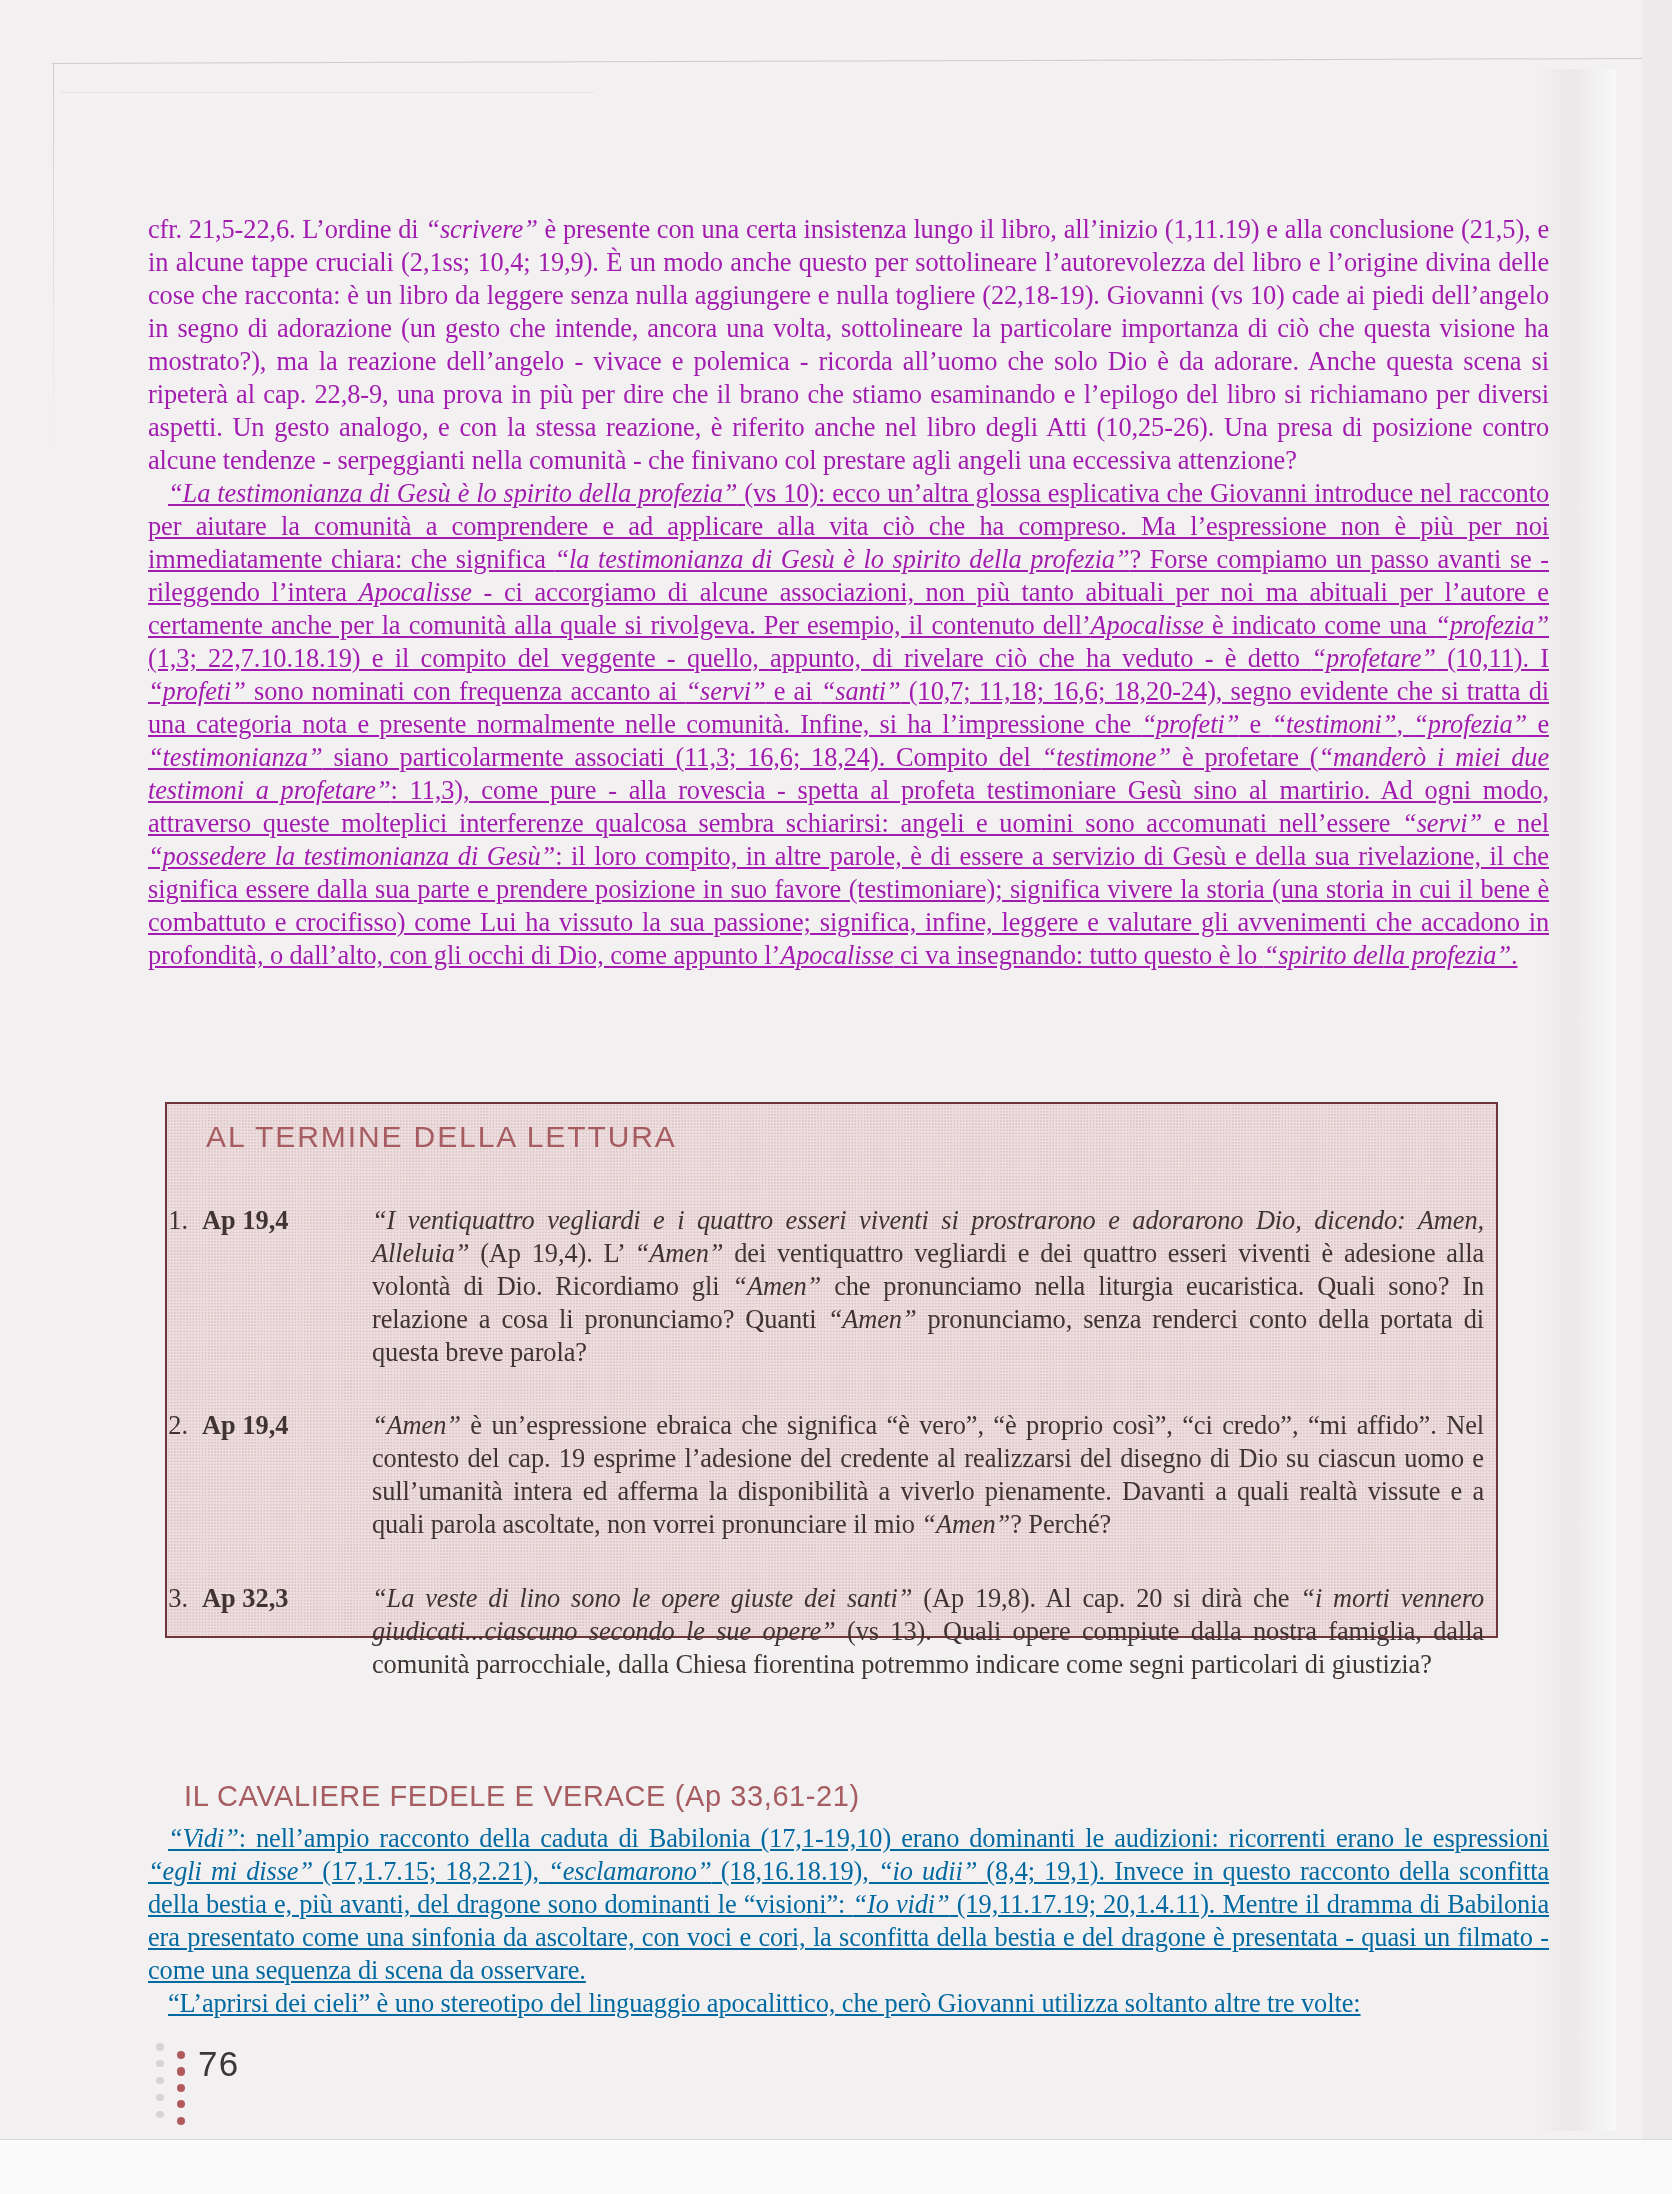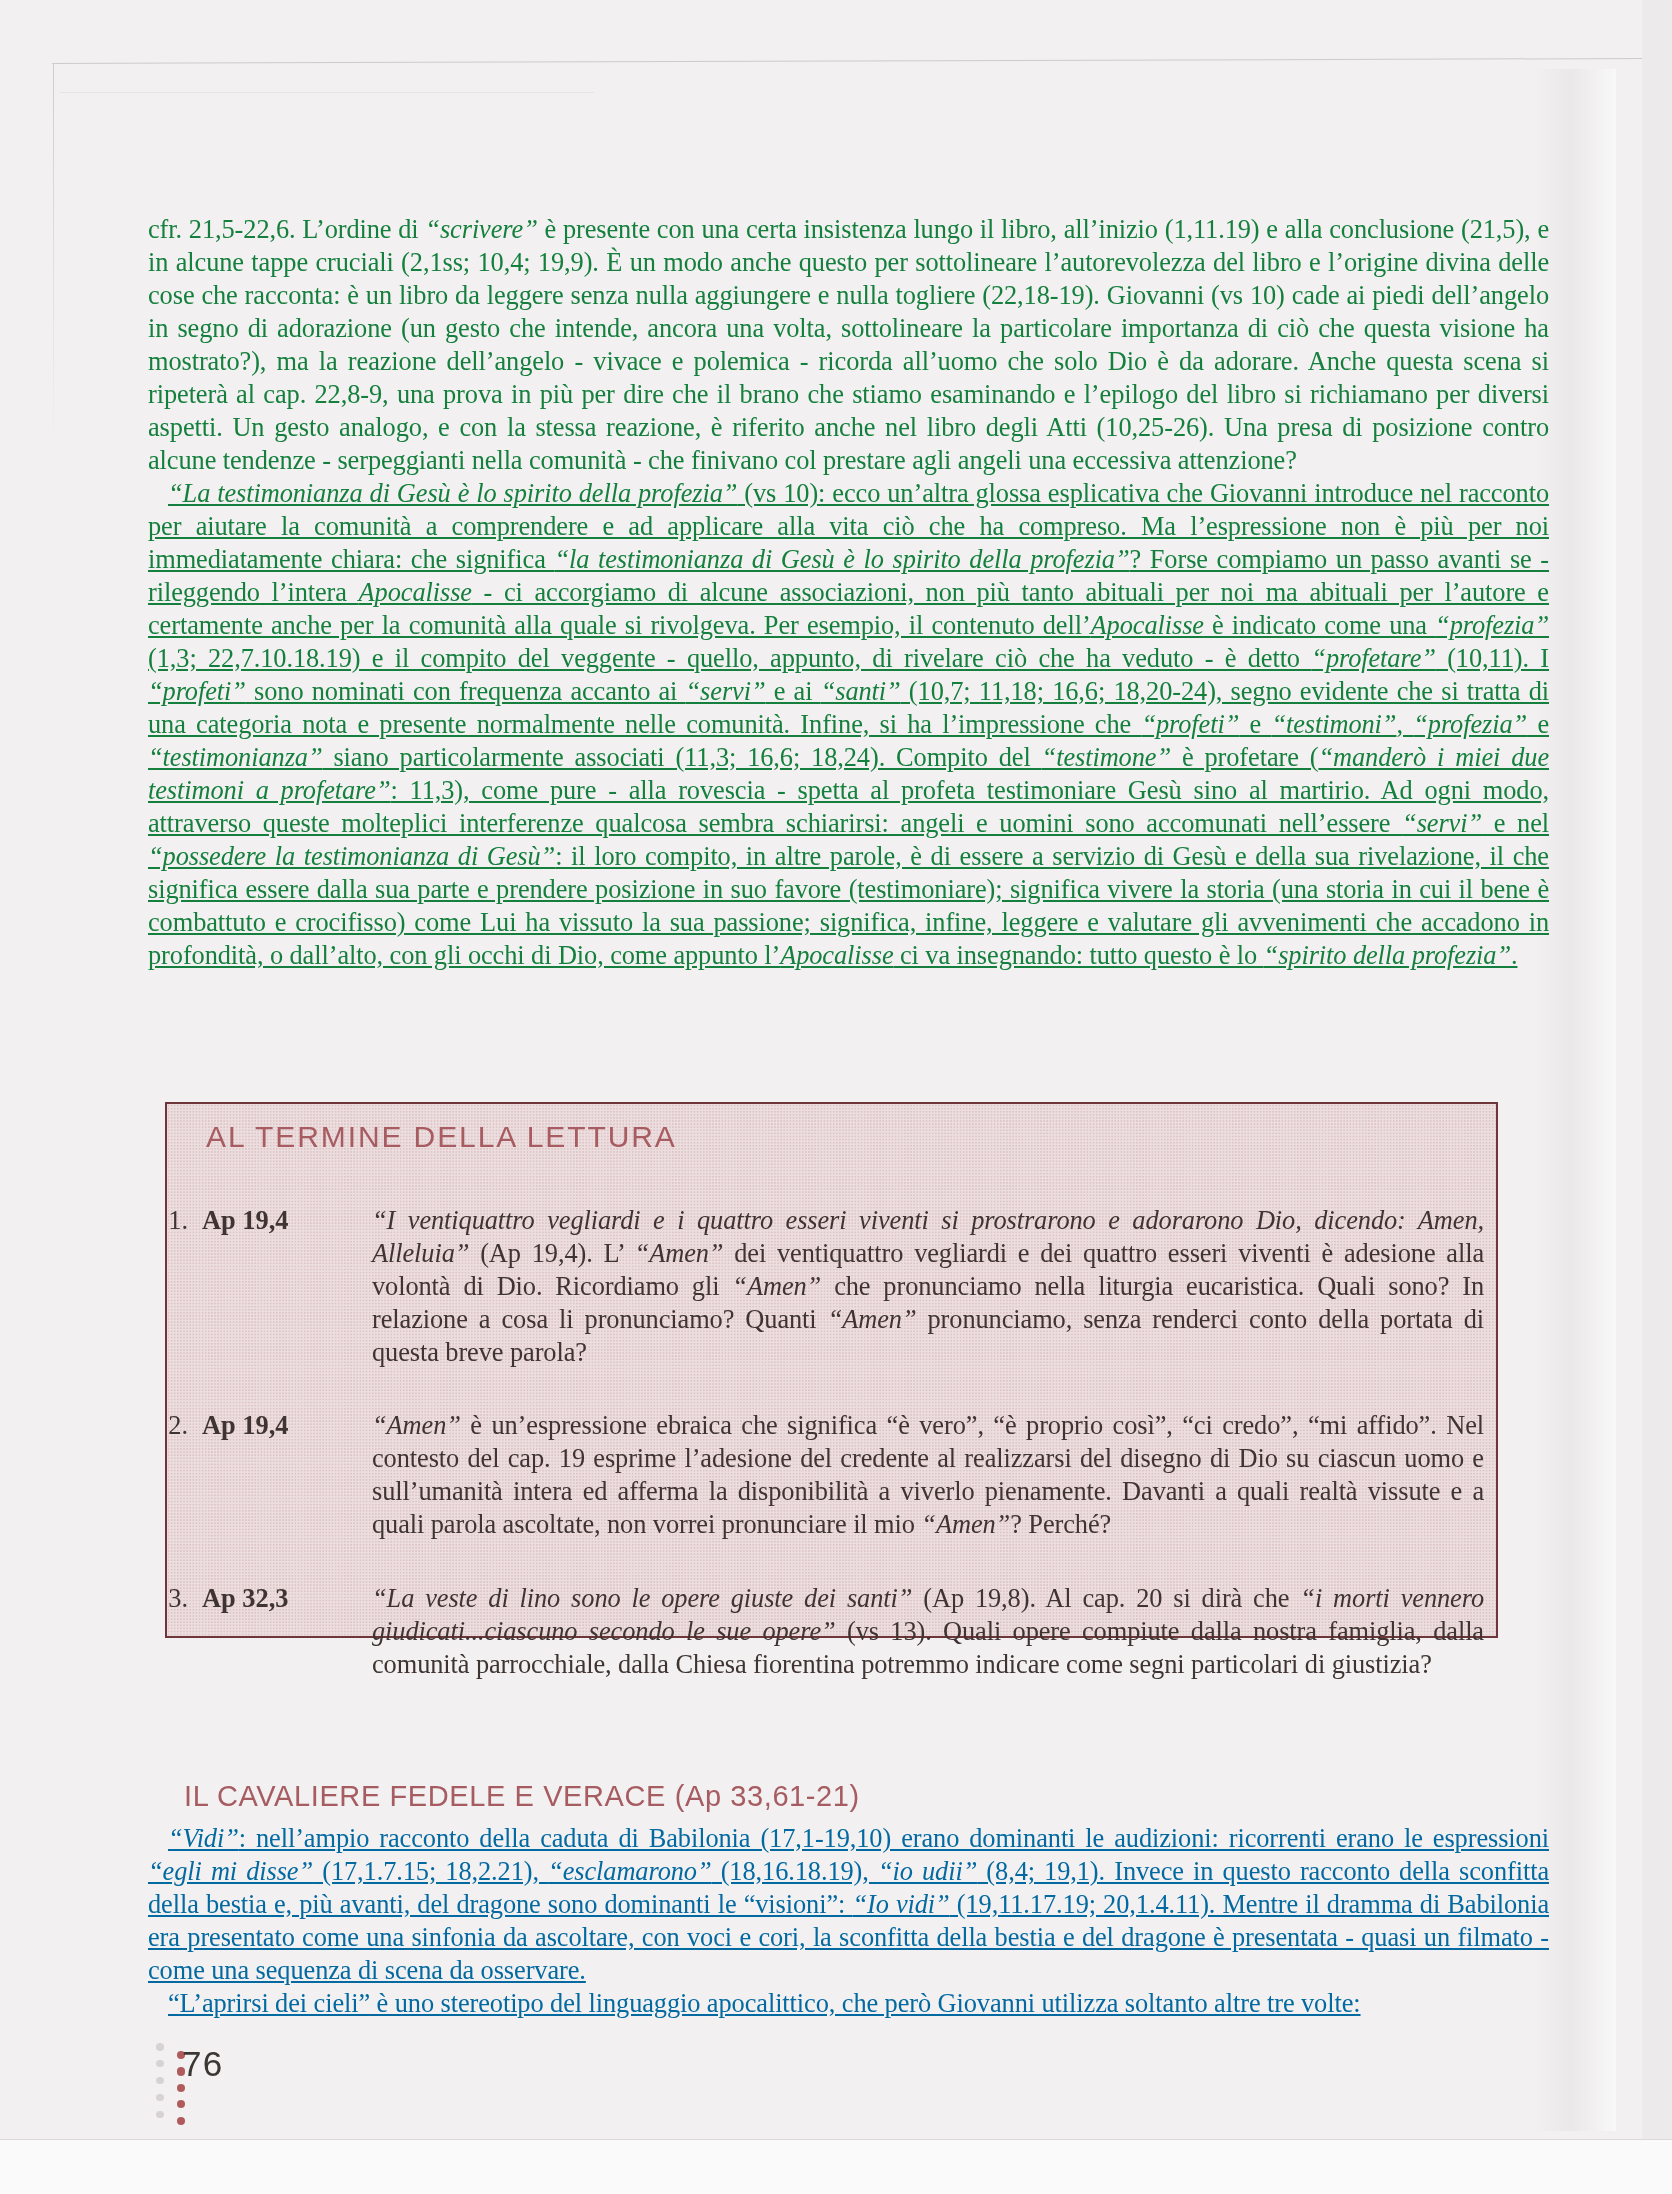--- a/index.html
+++ b/index.html
@@ -20,21 +20,21 @@
   .edge-inner{position:absolute;left:60px;top:92px;width:534px;height:0.6px;background:#e0dddd;opacity:.7;}
   .bottom-strip{position:absolute;left:0;top:2139px;width:1672px;height:55px;
     background:#fbfafb;border-top:1.3px solid #dcd9da;}
   .fold-right{position:absolute;left:1534px;top:69px;width:82px;height:2062px;
     background:linear-gradient(90deg, rgba(0,0,0,0) 0%, rgba(110,100,102,0.06) 45%, rgba(255,255,255,0.55) 100%);}
   .right-strip{position:absolute;left:1642px;top:0;width:30px;height:2194px;background:#eceaeb;}
 
   
   .bodytext{
     position:absolute;left:148px;top:213px;width:1401px;
-    font-size:26.4px;line-height:33px;color:#15803d;
+    font-size:26.4px;line-height:33px;color:#a21caf;
     text-align:justify;letter-spacing:-0.1px;
   }
   .bodytext2{
     position:absolute;left:148px;top:1822px;width:1401px;
     font-size:26.4px;line-height:33px;color:#0369a1;
     text-align:justify;letter-spacing:-0.1px;
   }
   p{margin:0;}
   .indent{text-indent:20px;text-decoration:underline;}
   .it{font-style:italic;}
@@ -66,21 +66,21 @@
 
   
   .section-title{
     position:absolute;left:184px;top:1756px;
     font-family:"Liberation Sans", sans-serif;
     font-size:29px;letter-spacing:0.6px;color:#a65c60;font-weight:normal;
   }
 
   
   .page-number{
-    position:absolute;left:182px;top:2044px;
+    position:absolute;left:198px;top:2044px;
     font-family:"Liberation Sans", sans-serif;
     font-size:35px;color:#3b3734;letter-spacing:1.3px;
   }
   .dots{position:absolute;left:177px;top:2051px;}
   .dots .dot{width:8.2px;height:8.2px;border-radius:50%;background:#b05a5e;margin-bottom:8.2px;}
   .ghost-dots{position:absolute;left:156px;top:2043px;opacity:.3;}
   .ghost-dots .dot{width:7.5px;height:7.5px;border-radius:50%;background:#9b948f;margin-bottom:9.4px;}
 </style>
 </head>
 <body>

